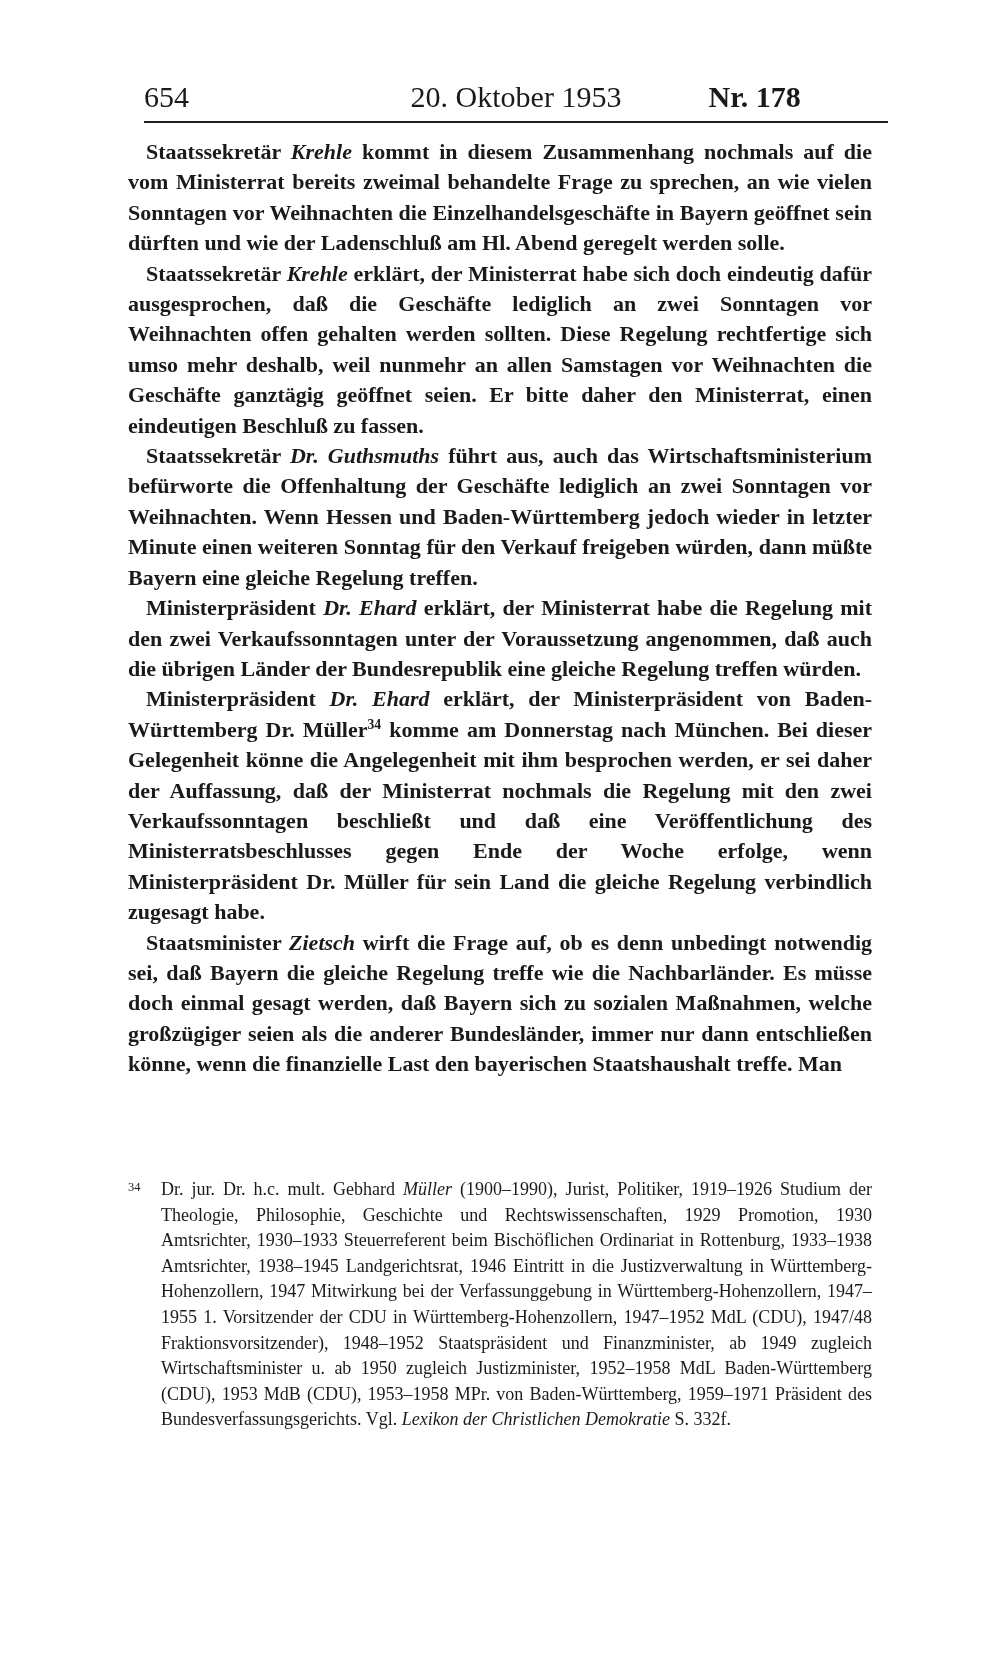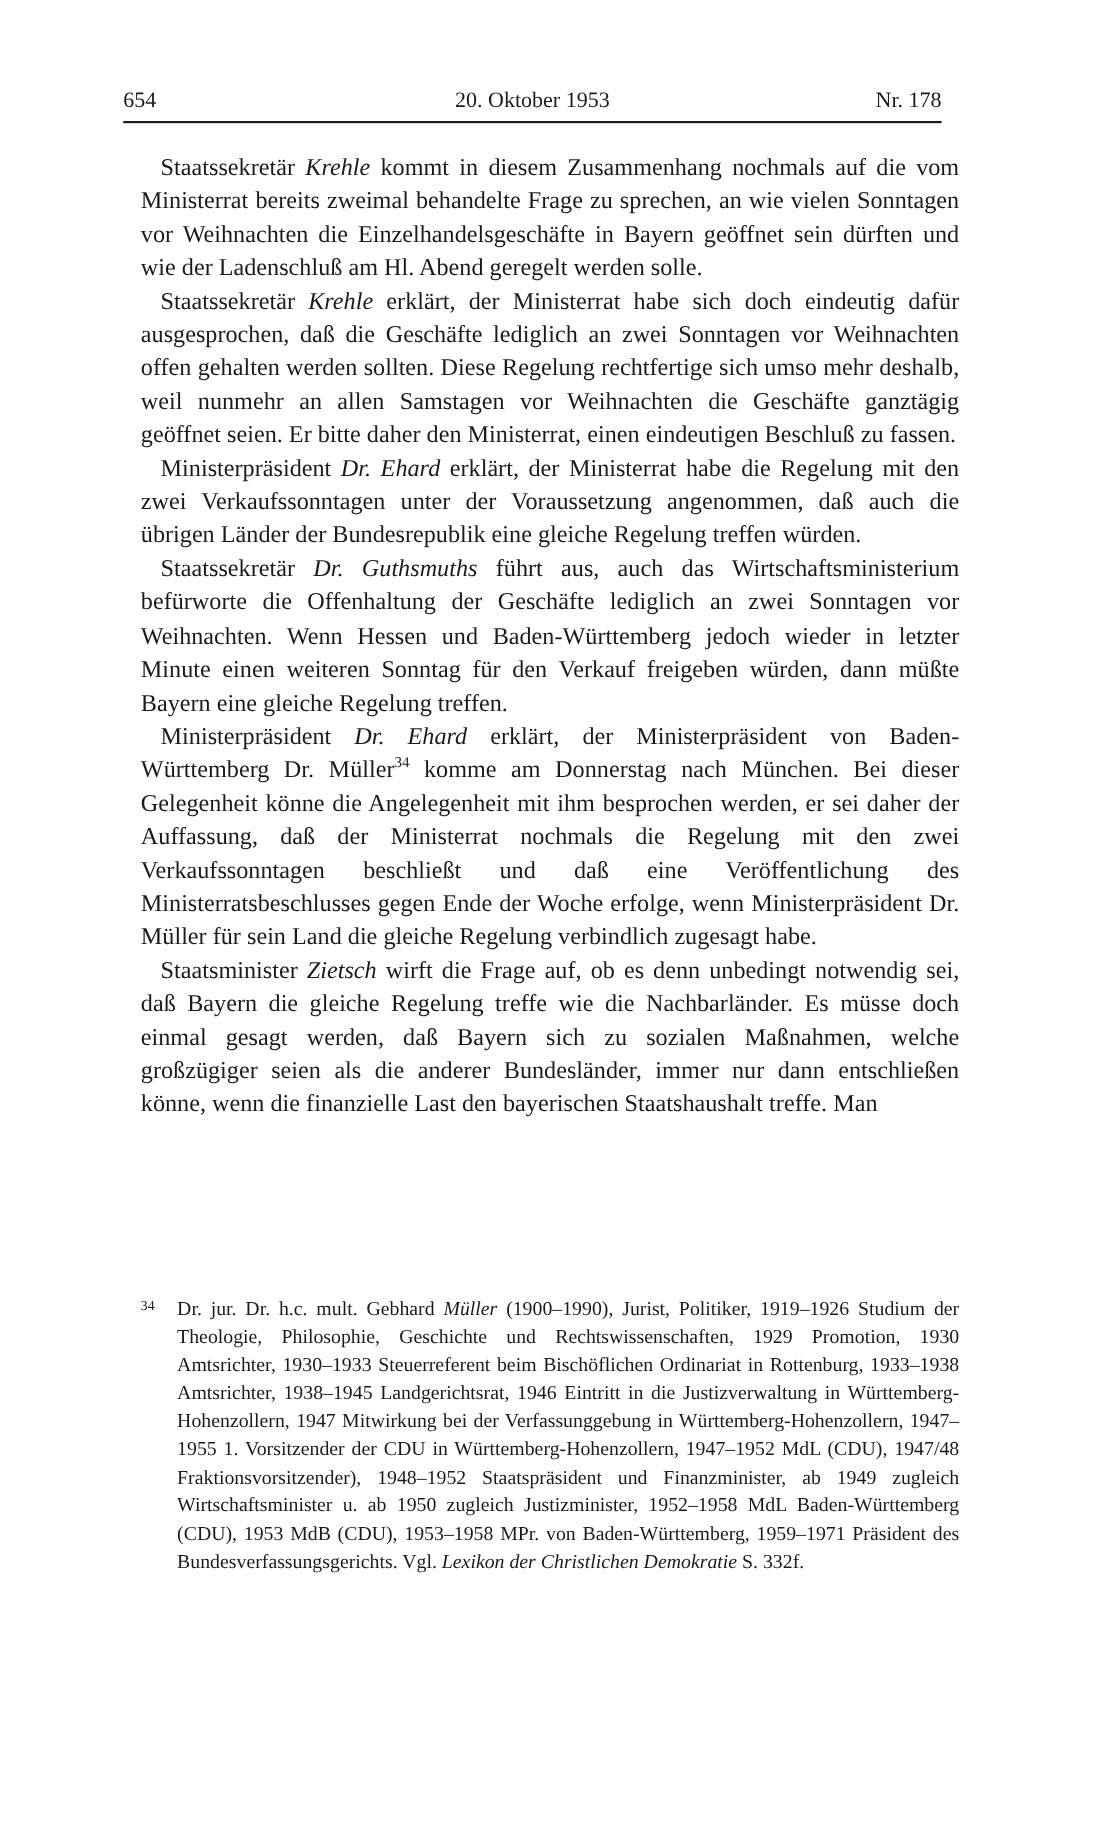--- a/index.html
+++ b/index.html
@@ -12,42 +12,43 @@
     width: 1000px;
     height: 1666px;
     margin: 0 auto;
     background: #ffffff;
     color: #1a1a1a;
     font-family: "Liberation Serif", serif;
     overflow: hidden;
   }
   .header {
     position: absolute;
-    left: 112px;
+    left: 144px;
     top: 80px;
     width: 744px;
     display: grid;
     grid-template-columns: 1fr auto 1fr;
     align-items: baseline;
-    font-size: 20px;
+    font-size: 30px;
     padding-bottom: 7px;
     border-bottom: 2px solid #1e1e1e;
   }
   .header .left   { text-align: left; }
   .header .center { text-align: right; }
-  .header .right  { text-align: right; }
+  .header .right  { text-align: center; font-weight: bold; }
 
   .body-text {
     position: absolute;
     left: 128px;
     top: 137px;
     width: 744px;
     font-size: 22px;
     line-height: 30.4px;
     text-align: justify;
+    font-weight: bold;
   }
   .body-text p {
     margin: 0;
     text-indent: 18px;
   }
   .body-text sup {
     font-size: 0.62em;
     line-height: 0;
     vertical-align: super;
   }
@@ -78,22 +79,22 @@
 <div class="page">
   <div class="header">
     <span class="left">654</span>
     <span class="center">20. Oktober 1953</span>
     <span class="right">Nr. 178</span>
   </div>
 
   <div class="body-text">
       <p><span>Staatssekretär </span><i>Krehle</i><span> kommt in diesem Zusammenhang nochmals auf die vom Ministerrat bereits zweimal behandelte Frage zu sprechen, an wie vielen Sonntagen vor Weihnachten die Einzelhandelsgeschäfte in Bayern geöffnet sein dürften und wie der Ladenschluß am Hl. Abend geregelt werden solle.</span></p>
       <p><span>Staatssekretär </span><i>Krehle</i><span> erklärt, der Ministerrat habe sich doch eindeutig dafür ausgesprochen, daß die Geschäfte lediglich an zwei Sonntagen vor Weihnachten offen gehalten werden sollten. Diese Regelung rechtfertige sich umso mehr deshalb, weil nunmehr an allen Samstagen vor Weihnachten die Geschäfte ganztägig geöffnet seien. Er bitte daher den Ministerrat, einen eindeutigen Beschluß zu fassen.</span></p>
+      <p><span>Staatssekretär </span><i>Dr. Guthsmuths</i><span> führt aus, auch das Wirtschaftsministerium befürworte die Offenhaltung der Geschäfte lediglich an zwei Sonntagen vor Weihnachten. Wenn Hessen und Baden-Württemberg jedoch wieder in letzter Minute einen weiteren Sonntag für den Verkauf freigeben würden, dann müßte Bayern eine gleiche Regelung treffen.</span></p>
       <p><span>Ministerpräsident </span><i>Dr. Ehard</i><span> erklärt, der Ministerrat habe die Regelung mit den zwei Verkaufssonntagen unter der Voraussetzung angenommen, daß auch die übrigen Länder der Bundesrepublik eine gleiche Regelung treffen würden.</span></p>
-      <p><span>Staatssekretär </span><i>Dr. Guthsmuths</i><span> führt aus, auch das Wirtschaftsministerium befürworte die Offenhaltung der Geschäfte lediglich an zwei Sonntagen vor Weihnachten. Wenn Hessen und Baden-Württemberg jedoch wieder in letzter Minute einen weiteren Sonntag für den Verkauf freigeben würden, dann müßte Bayern eine gleiche Regelung treffen.</span></p>
       <p><span>Ministerpräsident </span><i>Dr. Ehard</i><span> erklärt, der Ministerpräsident von Baden-Württemberg Dr. Müller</span><sup>34</sup><span> komme am Donnerstag nach München. Bei dieser Gelegenheit könne die Angelegenheit mit ihm besprochen werden, er sei daher der Auffassung, daß der Ministerrat nochmals die Regelung mit den zwei Verkaufssonntagen beschließt und daß eine Veröffentlichung des Ministerratsbeschlusses gegen Ende der Woche erfolge, wenn Ministerpräsident Dr. Müller für sein Land die gleiche Regelung verbindlich zugesagt habe.</span></p>
       <p><span>Staatsminister </span><i>Zietsch</i><span> wirft die Frage auf, ob es denn unbedingt notwendig sei, daß Bayern die gleiche Regelung treffe wie die Nachbarländer. Es müsse doch einmal gesagt werden, daß Bayern sich zu sozialen Maßnahmen, welche großzügiger seien als die anderer Bundesländer, immer nur dann entschließen könne, wenn die finanzielle Last den bayerischen Staatshaushalt treffe. Man</span></p>
     </div>
 
   <div class="footnotes">
       <div class="footnote"><span class="footnote-marker">34</span><span><span>Dr. jur. Dr. h.c. mult. Gebhard </span><i>Müller</i><span> (1900–1990), Jurist, Politiker, 1919–1926 Studium der Theologie, Philosophie, Geschichte und Rechtswissenschaften, 1929 Promotion, 1930 Amtsrichter, 1930–1933 Steuerreferent beim Bischöflichen Ordinariat in Rottenburg, 1933–1938 Amtsrichter, 1938–1945 Landgerichtsrat, 1946 Eintritt in die Justizverwaltung in Württemberg-Hohenzollern, 1947 Mitwirkung bei der Verfassunggebung in Württemberg-Hohenzollern, 1947–1955 1. Vorsitzender der CDU in Württemberg-Hohenzollern, 1947–1952 MdL (CDU), 1947/48 Fraktionsvorsitzender), 1948–1952 Staatspräsident und Finanzminister, ab 1949 zugleich Wirtschaftsminister u. ab 1950 zugleich Justizminister, 1952–1958 MdL Baden-Württemberg (CDU), 1953 MdB (CDU), 1953–1958 MPr. von Baden-Württemberg, 1959–1971 Präsident des Bundesverfassungsgerichts. Vgl. </span><i>Lexikon der Christlichen Demokratie</i><span> S. 332f.</span></span></div>
     </div>
 </div>
 
 </body></html>

